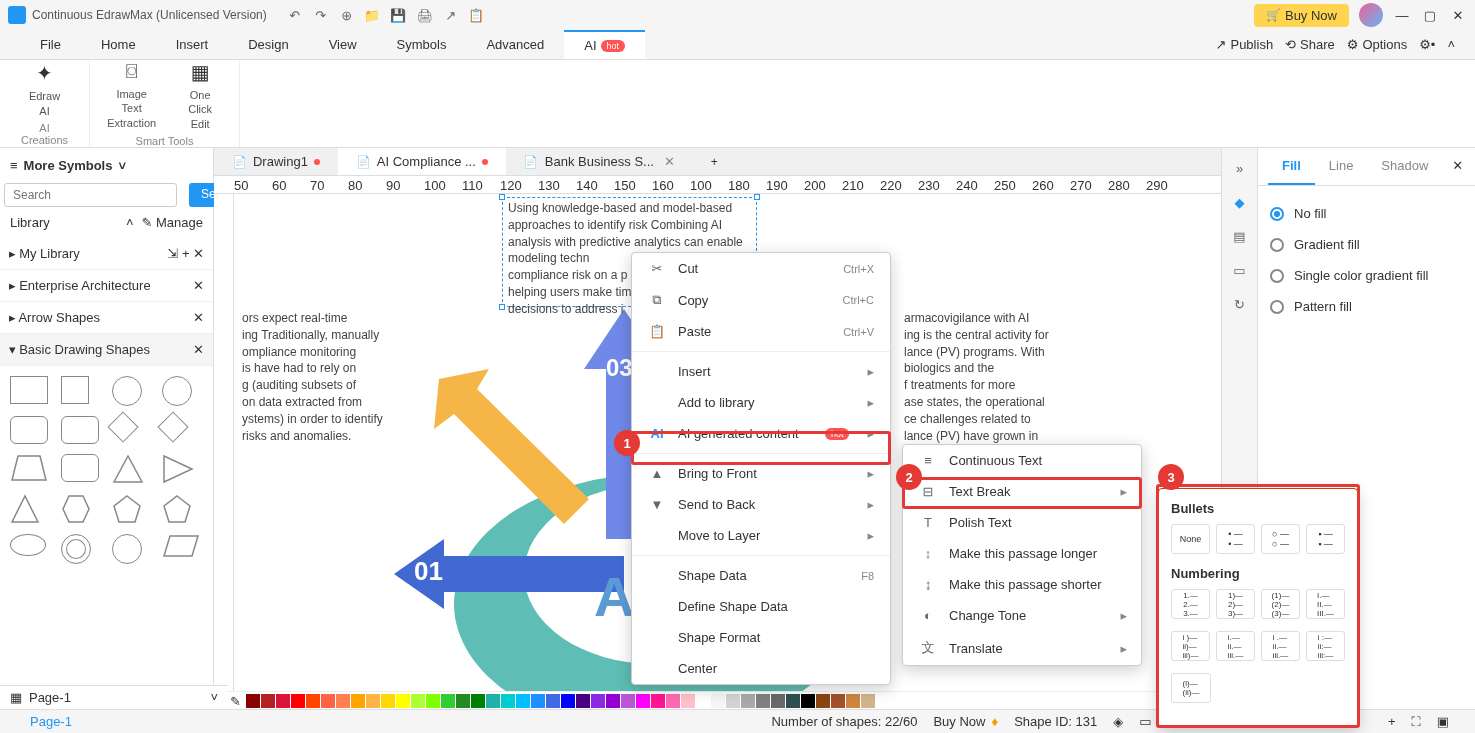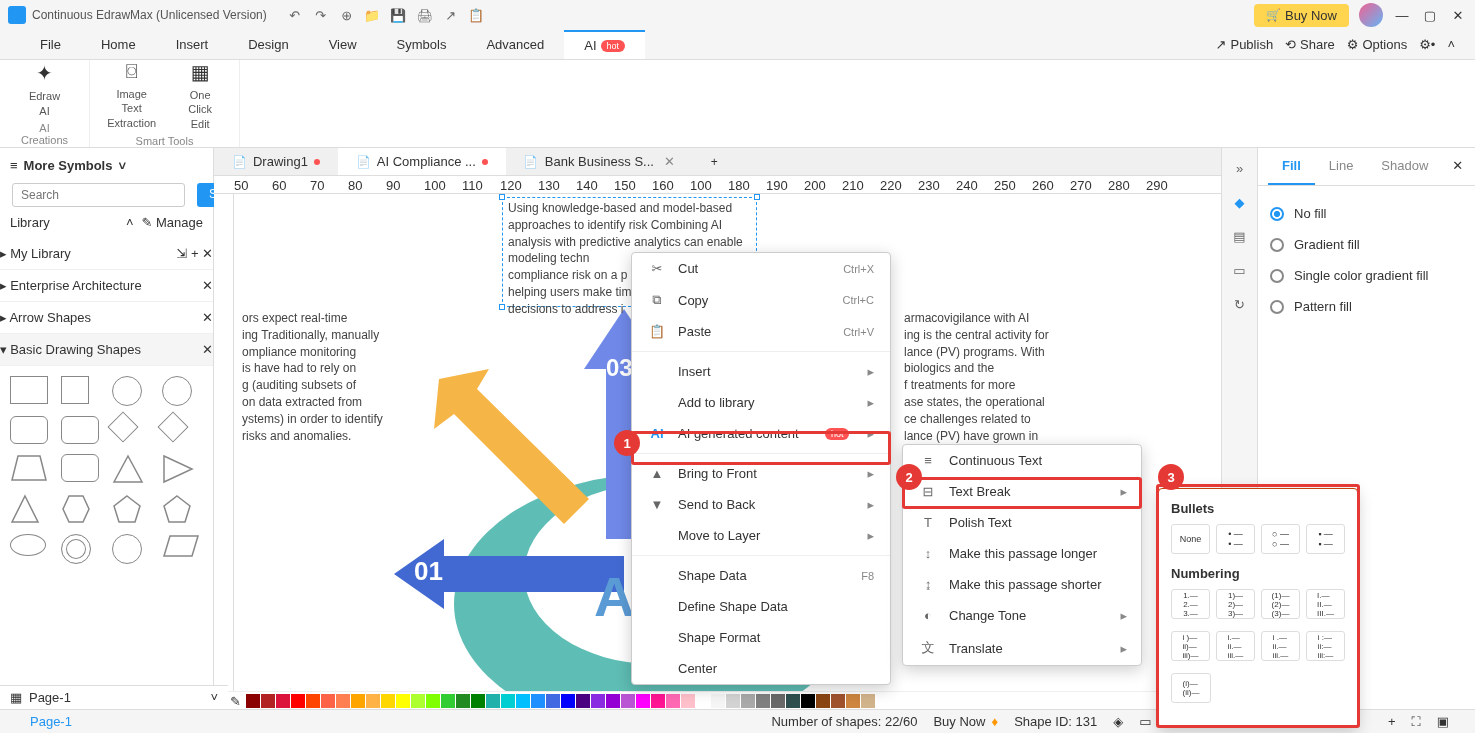--- a/index.html
+++ b/index.html
@@ -21,26 +21,26 @@
 .mb-link{cursor:pointer;display:flex;align-items:center;gap:4px}
 .ribbon{height:88px;background:#fff;display:flex;border-bottom:1px solid #ddd}
 .ribbon-group{padding:8px 16px;border-right:1px solid #eee;text-align:center;display:flex;flex-direction:column;align-items:center;justify-content:center}
 .ribbon-icon{font-size:20px;margin-bottom:4px}
 .ribbon-label{font-size:11px;color:#555;line-height:1.3}
 .ribbon-footer{font-size:11px;color:#888;margin-top:4px}
 .ribbon-tools{display:flex;gap:20px}
 .main{display:flex;height:calc(733px - 30px - 30px - 88px - 24px)}
 .left-panel{width:214px;background:#fff;border-right:1px solid #ddd;display:flex;flex-direction:column}
 .lp-header{padding:10px;display:flex;align-items:center;gap:6px;font-weight:600}
-.lp-search{padding:0 12px;display:flex;gap:12px}
+.lp-search{padding:0 4px;display:flex;gap:12px}
 .lp-search input{flex:1;border:1px solid #ccc;border-radius:3px;padding:4px 8px;font-size:12px}
 .lp-search-btn{background:#2196f3;color:#fff;padding:4px 12px;border-radius:3px;font-size:12px;cursor:pointer}
 .lp-row{padding:8px 10px;display:flex;align-items:center;justify-content:space-between;font-size:12px;color:#555;cursor:pointer}
 .lp-row .icons{display:flex;gap:8px;color:#888}
-.lp-section{padding:8px 0;display:flex;align-items:center;justify-content:space-between;font-size:13px;cursor:pointer;border-bottom:1px solid #f0f0f0}
+.lp-section{padding:8px 9px;display:flex;align-items:center;justify-content:space-between;font-size:13px;cursor:pointer;border-bottom:1px solid #f0f0f0}
 .lp-section.active{background:#f5f5f5}
 .shapes-grid{padding:10px;display:grid;grid-template-columns:repeat(4,1fr);gap:10px}
 .shape{width:38px;height:28px;border:1.5px solid #888;cursor:pointer}
 .shape.circle{border-radius:50%;width:30px;height:30px}
 .shape.rounded{border-radius:6px}
 .shape.ellipse{border-radius:50%;width:36px;height:22px}
 .shape.double-circle{border-radius:50%;width:30px;height:30px;box-shadow:inset 0 0 0 4px #fff,inset 0 0 0 5px #888}
 .canvas-area{flex:1;position:relative;background:#fafafa;overflow:hidden}
 .tabs{height:28px;background:#f0f0f0;display:flex;align-items:center;border-bottom:1px solid #ddd}
 .tab{padding:0 18px;height:100%;display:flex;align-items:center;gap:6px;font-size:12px;cursor:pointer;position:relative}

